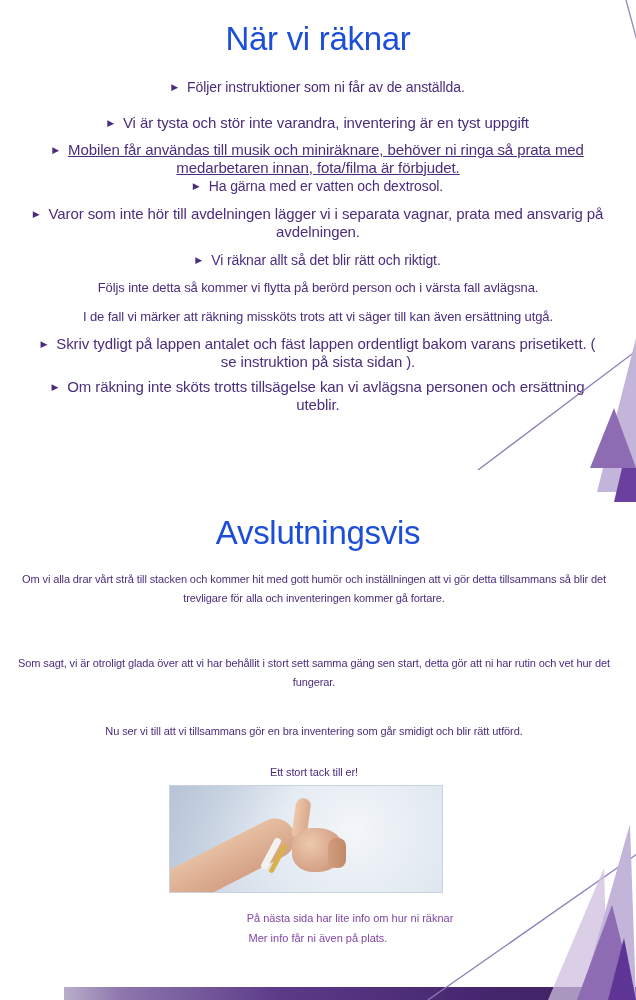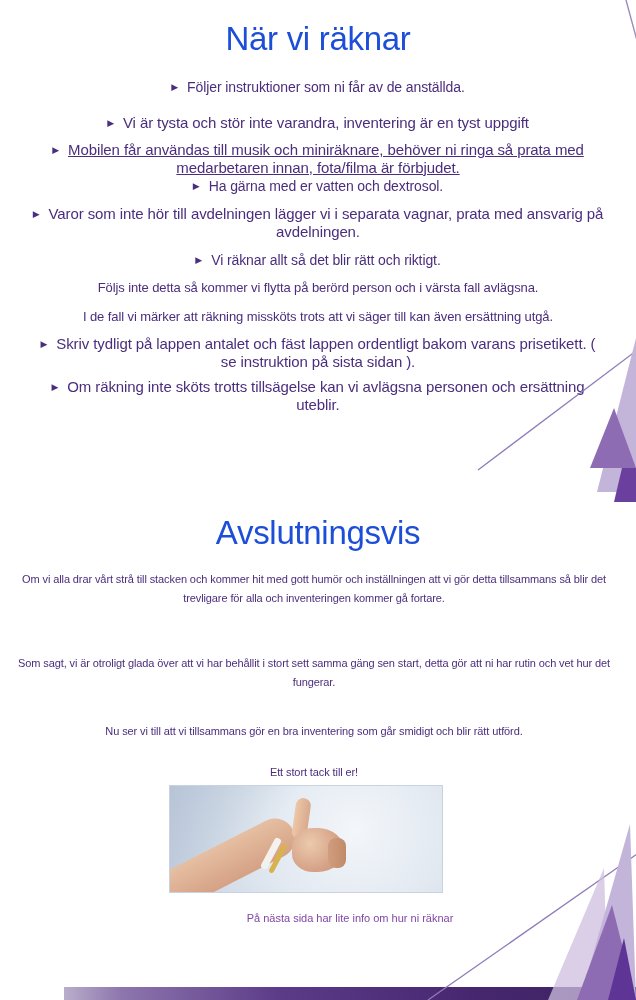--- a/index.html
+++ b/index.html
@@ -111,20 +111,21 @@
   <div class="photo">
     <div class="arm"></div>
     <div class="thumb"></div>
     <div class="fist"></div>
     <div class="knuckles"></div>
     <div class="band-white"></div>
     <div class="band-gold"></div>
   </div>
 
   <div class="footnote" id="footnote-1">På nästa sida har lite info om hur ni räknar</div>
+  <div class="footnote" id="footnote-2">Mer info får ni även på plats.</div>
 
   <svg class="decor-svg" width="636" height="1000" viewBox="0 0 636 1000">
     <defs>
       <linearGradient id="barGrad" x1="0" y1="0" x2="1" y2="0">
         <stop offset="0" stop-color="#b9aecb"></stop>
         <stop offset="0.10" stop-color="#8d76ad"></stop>
         <stop offset="0.38" stop-color="#5b3a88"></stop>
         <stop offset="0.72" stop-color="#46276f"></stop>
         <stop offset="1" stop-color="#3c2161"></stop>
       </linearGradient>

